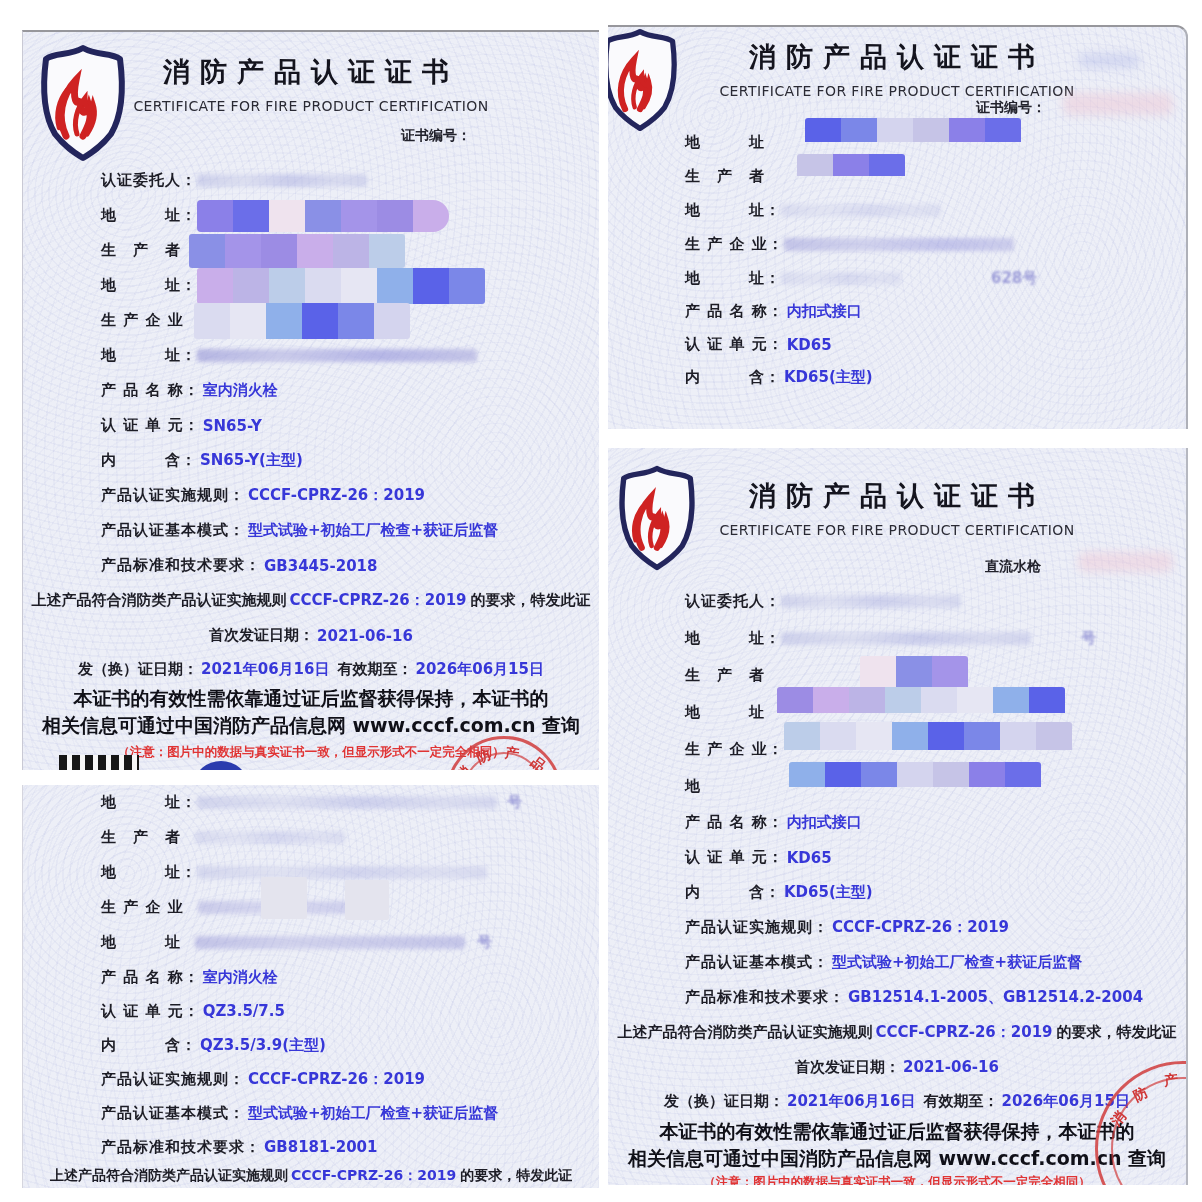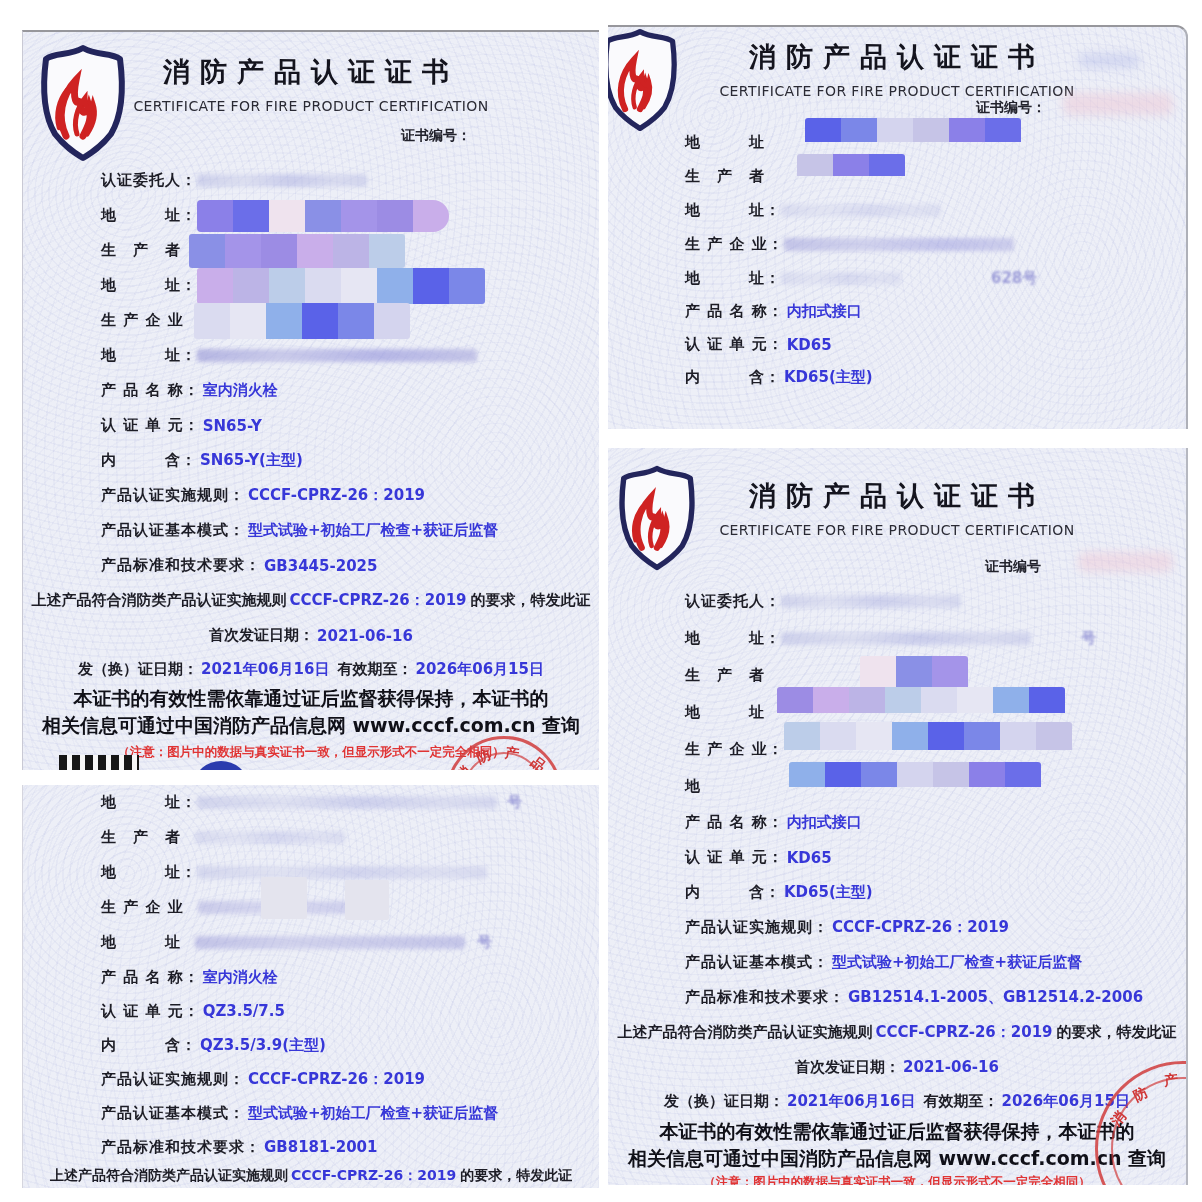--- a/index.html
+++ b/index.html
@@ -100,21 +100,21 @@
   <div class="row">
       <span class="lbl">产品认证实施规则：</span>
       <span class="val">CCCF-CPRZ-26：2019</span>
     </div>
   <div class="row">
       <span class="lbl">产品认证基本模式：</span>
       <span class="val">型式试验+初始工厂检查+获证后监督</span>
     </div>
   <div class="row">
       <span class="lbl">产品标准和技术要求：</span>
-      <span class="val">GB3445-2025</span>
+      <span class="val">GB3445-2018</span>
     </div>
   <div class="row center">
       <span class="blk">上述产品符合消防类产品认证实施规则</span>
       <span class="val">CCCF-CPRZ-26：2019</span>
       <span class="blk" style="margin-left:4px;">的要求，特发此证</span>
     </div>
   <div class="row center">
       <span class="blk">首次发证日期：</span>
       <span class="val">2021-06-16</span>
     </div>
@@ -244,21 +244,21 @@
 <div class="cert" id="cert-br">
   <div class="hdr" style="height:135px;">
     <svg class="logo" style="left:4px;top:10px;" width="90" height="120" viewBox="0 0 100 118">
       <path d="M50 4 C64 12 78 8 87 15 C90 38 91 68 78 90 C68 103 58 109 50 114 C42 109 32 103 22 90 C9 68 10 38 13 15 C22 8 36 12 50 4 Z" fill="#fafafd" stroke="#23255c" stroke-width="6" stroke-linejoin="round"></path>
       <path d="M33 92 C24 74 28 52 43 36 C39 56 44 63 48 55 C46 70 53 72 56 62 C60 74 54 84 50 92" stroke="#cf2222" stroke-width="7" fill="none" stroke-linecap="round"></path>
       <path d="M44 90 C40 78 44 64 52 54 C52 66 58 68 60 60 C64 72 58 84 54 90" stroke="#cf2222" stroke-width="5" fill="none" stroke-linecap="round"></path>
       <path d="M26 84 C22 70 26 56 34 46" stroke="#cf2222" stroke-width="4.5" fill="none" stroke-linecap="round"></path>
     </svg>
     <div class="title" style="padding-top:30px;">消防产品认证证书</div>
     <div class="subtitle">CERTIFICATE FOR FIRE PRODUCT CERTIFICATION</div>
-    <div class="certno" style="left:377px;top:110px;">证书编号</div>
+    <div class="certno" style="left:377px;top:110px;">直流水枪</div>
     <div class="smudge" style="left:470px;top:104px;width:95px;height:20px;background:rgba(238,190,205,.38);"></div>
   </div>
   <div class="row h37" style="padding-left:77px;">
       <span class="lbl">认证委托人：</span>
       <span class="bar" style="width:180px;opacity:.45;"></span>
     </div>
   <div class="row h37" style="padding-left:77px;">
       <span class="lbl">地　　　址：</span>
       <span class="bar" style="width:250px;opacity:.5;"></span>
       <span class="faintT" style="margin-left:50px;">号</span>
@@ -294,21 +294,21 @@
   <div class="row" style="padding-left:77px;">
       <span class="lbl">产品认证实施规则：</span>
       <span class="val">CCCF-CPRZ-26：2019</span>
     </div>
   <div class="row" style="padding-left:77px;">
       <span class="lbl">产品认证基本模式：</span>
       <span class="val">型式试验+初始工厂检查+获证后监督</span>
     </div>
   <div class="row" style="padding-left:77px;">
       <span class="lbl">产品标准和技术要求：</span>
-      <span class="val">GB12514.1-2005、GB12514.2-2006</span>
+      <span class="val">GB12514.1-2005、GB12514.2-2004</span>
     </div>
   <div class="row center">
       <span class="blk">上述产品符合消防类产品认证实施规则</span>
       <span class="val">CCCF-CPRZ-26：2019</span>
       <span class="blk" style="margin-left:4px;">的要求，特发此证</span>
     </div>
   <div class="row center h34">
       <span class="blk">首次发证日期：</span>
       <span class="val">2021-06-16</span>
     </div>

